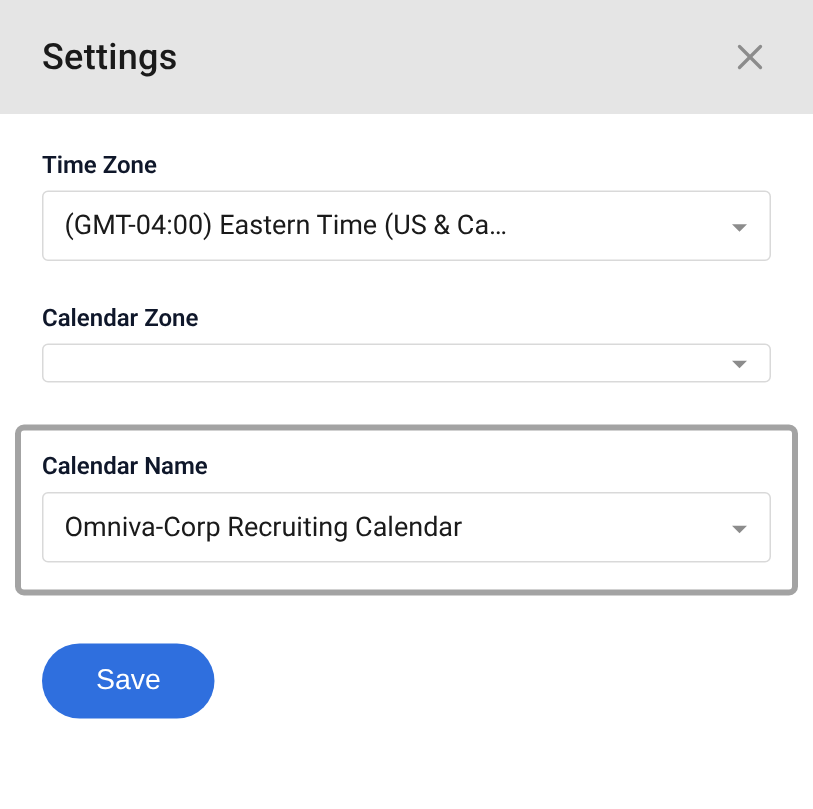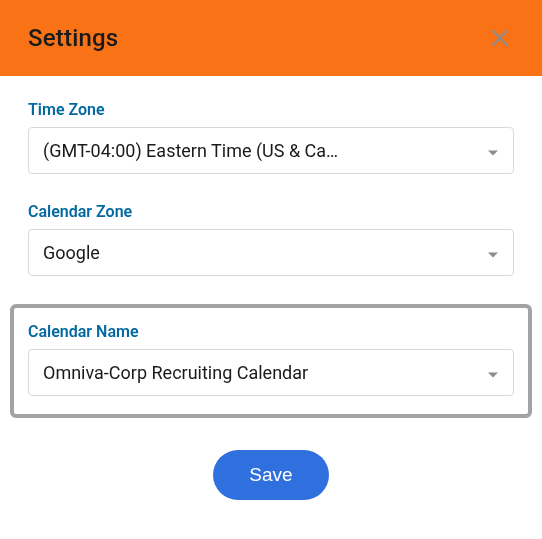--- a/index.html
+++ b/index.html
@@ -7,21 +7,21 @@
       margin: 0;
       padding: 0;
     }
     body {
       font-family: -apple-system, BlinkMacSystemFont, "Segoe UI", Roboto, Helvetica, Arial, sans-serif;
       background: #ffffff;
       width: 542px;
       height: 539px;
     }
     .header {
-      background: #f97316;
+      background: #e5e5e5;
       padding: 24px 28px;
       display: flex;
       justify-content: space-between;
       align-items: center;
     }
     .header h1 {
       font-size: 24px;
       font-weight: 500;
       color: #1a1a1a;
       letter-spacing: 0.2px;
@@ -46,21 +46,21 @@
       border: 4px solid #a3a3a3;
       border-radius: 6px;
       padding: 14px 14px 18px 14px;
       margin-left: -18px;
       margin-right: -18px;
       margin-bottom: 24px;
     }
     .field-label {
       font-size: 16px;
       font-weight: 600;
-      color: #0369a1;
+      color: #0f172a;
       margin-bottom: 8px;
       display: block;
     }
     .select {
       width: 100%;
       border: 1px solid #d9d9d9;
       border-radius: 4px;
       background: #ffffff;
       padding: 12px 40px 12px 14px;
       font-size: 18px;
@@ -82,21 +82,21 @@
     .select-caret {
       position: absolute;
       right: 14px;
       top: 50%;
       transform: translateY(-50%);
       color: #8c8c8c;
       pointer-events: none;
     }
     .footer {
       display: flex;
-      justify-content: center;
+      justify-content: flex-start;
       padding: 8px 28px 20px 28px;
     }
     .save-btn {
       background: #2f6fde;
       color: #ffffff;
       border: none;
       border-radius: 28px;
       padding: 14px 36px;
       font-size: 19px;
       font-weight: 500;
@@ -126,21 +126,20 @@
         <svg width="12" height="8" viewBox="0 0 12 8" fill="currentColor">
             <path d="M1 1 L6 6 L11 1 Z"></path>
           </svg>
       </span>
     </div>
   </div>
 
   <div class="field">
     <label class="field-label">Calendar Zone</label>
     <div class="select">
-      <span class="select-text">Google</span>
       <span class="select-caret">
         <svg width="12" height="8" viewBox="0 0 12 8" fill="currentColor">
             <path d="M1 1 L6 6 L11 1 Z"></path>
           </svg>
       </span>
     </div>
   </div>
 
   <div class="field field-highlighted">
     <label class="field-label">Calendar Name</label>

